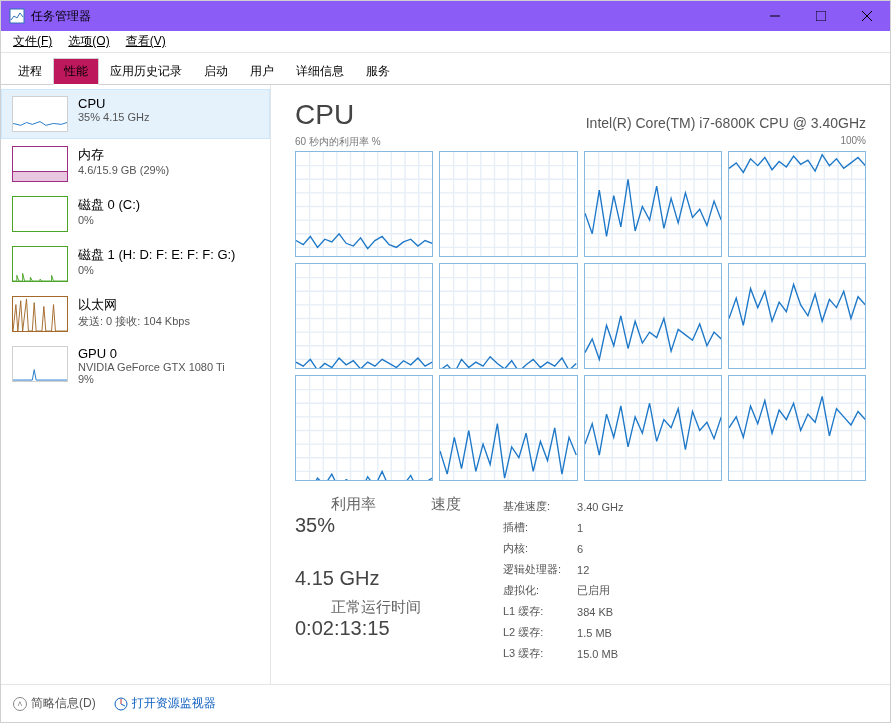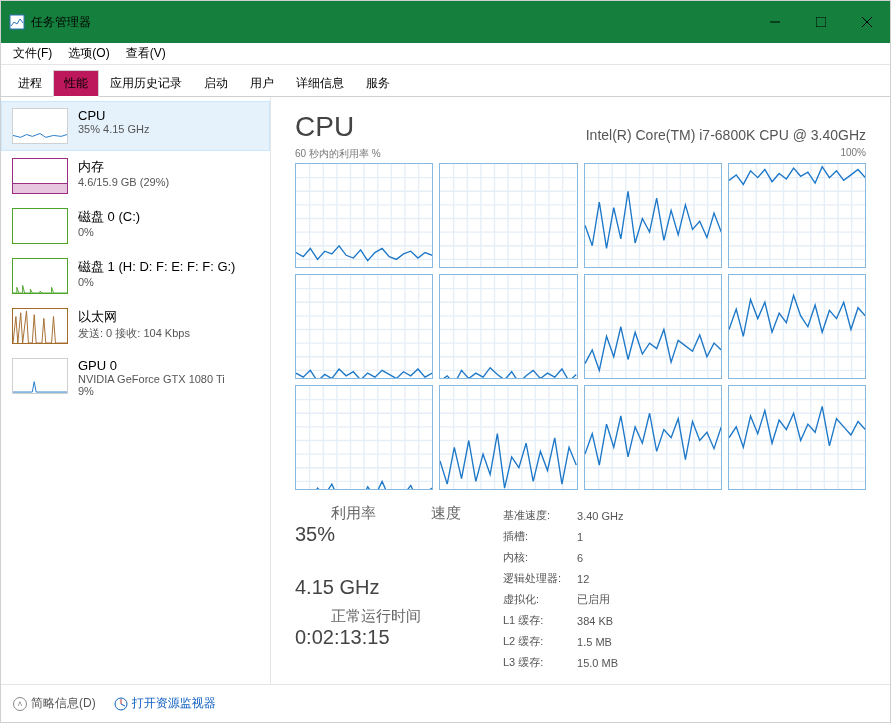--- a/index.html
+++ b/index.html
@@ -1,22 +1,22 @@
 <!DOCTYPE html>
 <html><head>
 <meta charset="utf-8">
 <style>
 * { margin:0; padding:0; box-sizing:border-box; font-family:"Microsoft YaHei","Segoe UI",sans-serif; }
 body { background:#fff; width:891px; height:723px; overflow:hidden; display:flex; flex-direction:column; border:1px solid #d0d0d0;}
-.titlebar { height:42px; background:#15803d; display:flex; align-items:center; padding:0 0 0 8px; }
+.titlebar { height:30px; background:#8b5cf6; display:flex; align-items:center; padding:0 0 0 8px; }
 .titlebar .ticon { width:16px; height:16px; margin-right:6px; }
 .titlebar .ttitle { flex:1; font-size:12px; color:#000; }
 .titlebar .wbtn { width:46px; height:30px; display:flex; align-items:center; justify-content:center; }
 .titlebar .wbtn svg{width:10px;height:10px;}
-.menubar { height:22px; display:flex; padding:0 4px; font-size:12px; border-bottom:1px solid #e5e5e5;}
+.menubar { height:22px; display:flex; padding:0 4px; font-size:12px; border-bottom:1px solid #e5e5e5;text-decoration:underline;}
 .menubar span{ padding:2px 8px; }
 .tabs { display:flex; padding:4px 6px 0 6px; font-size:12px; border-bottom:1px solid #d0d0d0;}
 .tabs .tab{ padding:4px 10px; border:1px solid transparent; position:relative; top:1px;}
 .tabs .tab.active{ border:1px solid #d0d0d0; border-bottom:1px solid #fff; background:#be185d;}
 .body{ flex:1; display:flex; overflow:hidden;}
 .sidebar{ width:270px; border-right:1px solid #e5e5e5; overflow-y:auto; padding-top:4px;}
 .sitem{ display:flex; align-items:flex-start; padding:6px 10px; gap:10px; cursor:default;}
 .sitem.selected{ background:#e5f1fb; border:1px solid #cce8ff;}
 .sitem:not(.selected){ border:1px solid transparent;}
 .thumb{ width:56px; height:36px; border:1px solid #d0d0d0; flex-shrink:0; position:relative; overflow:hidden; background:#fff;}

